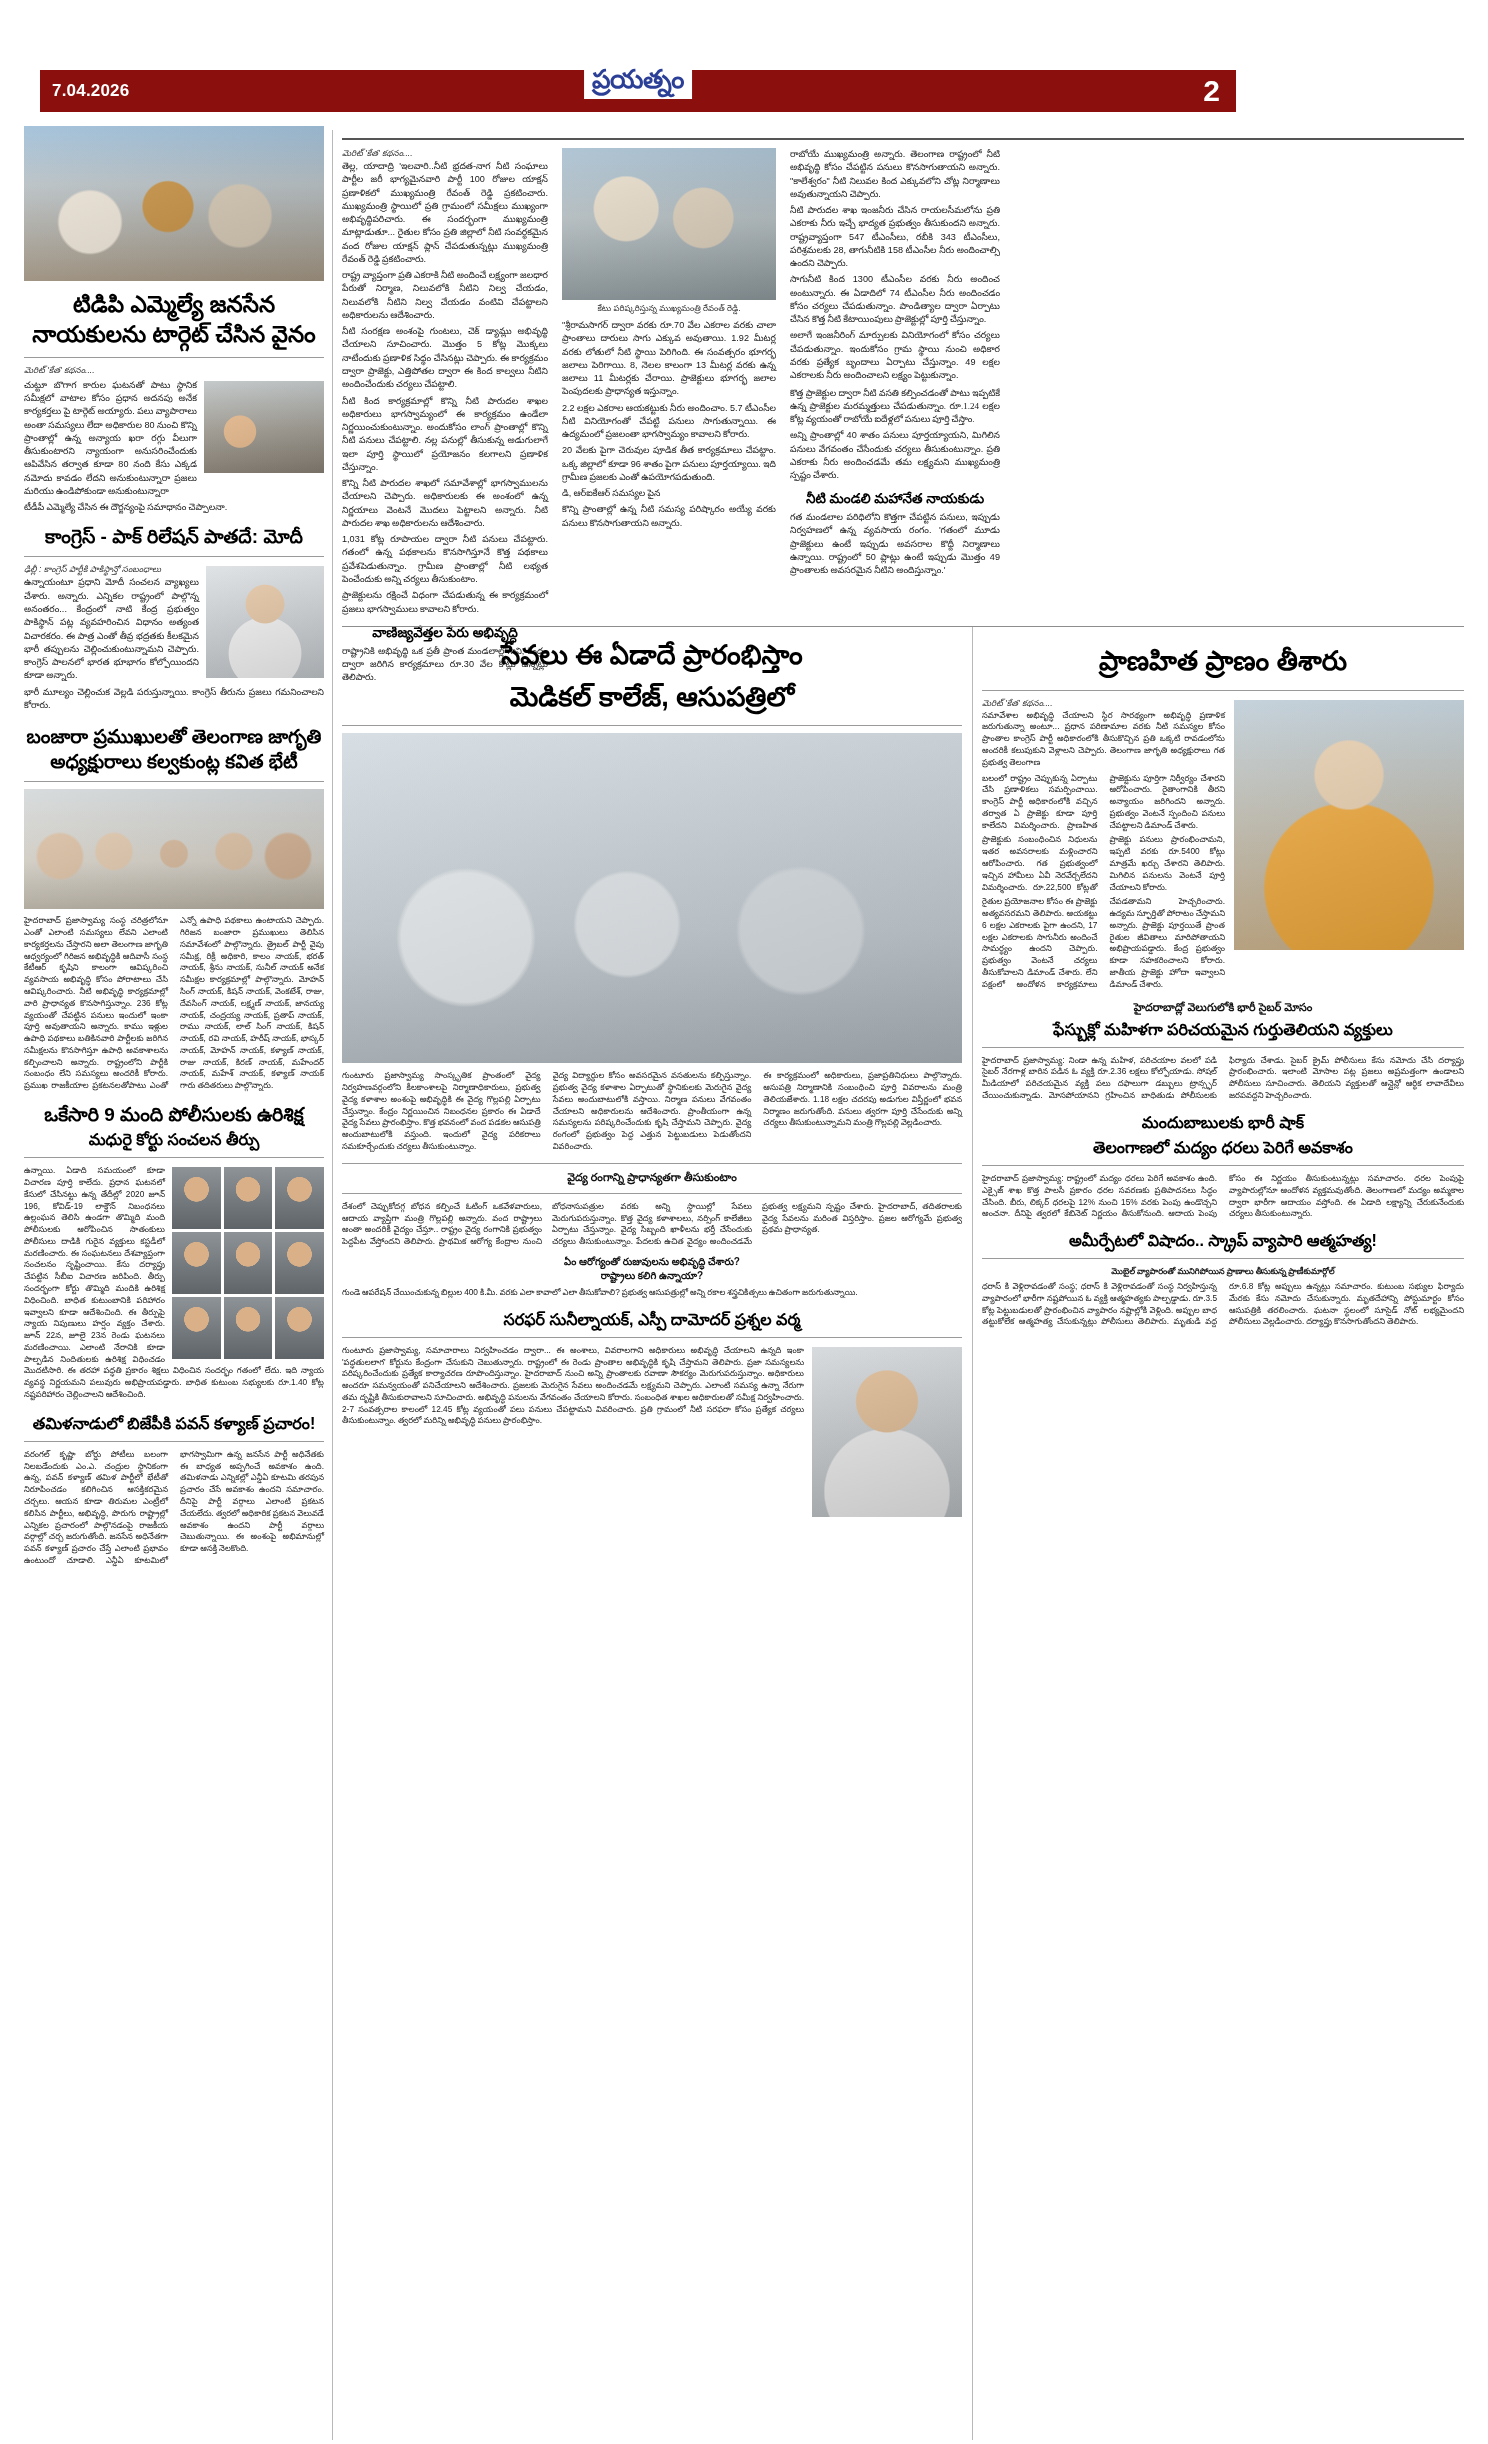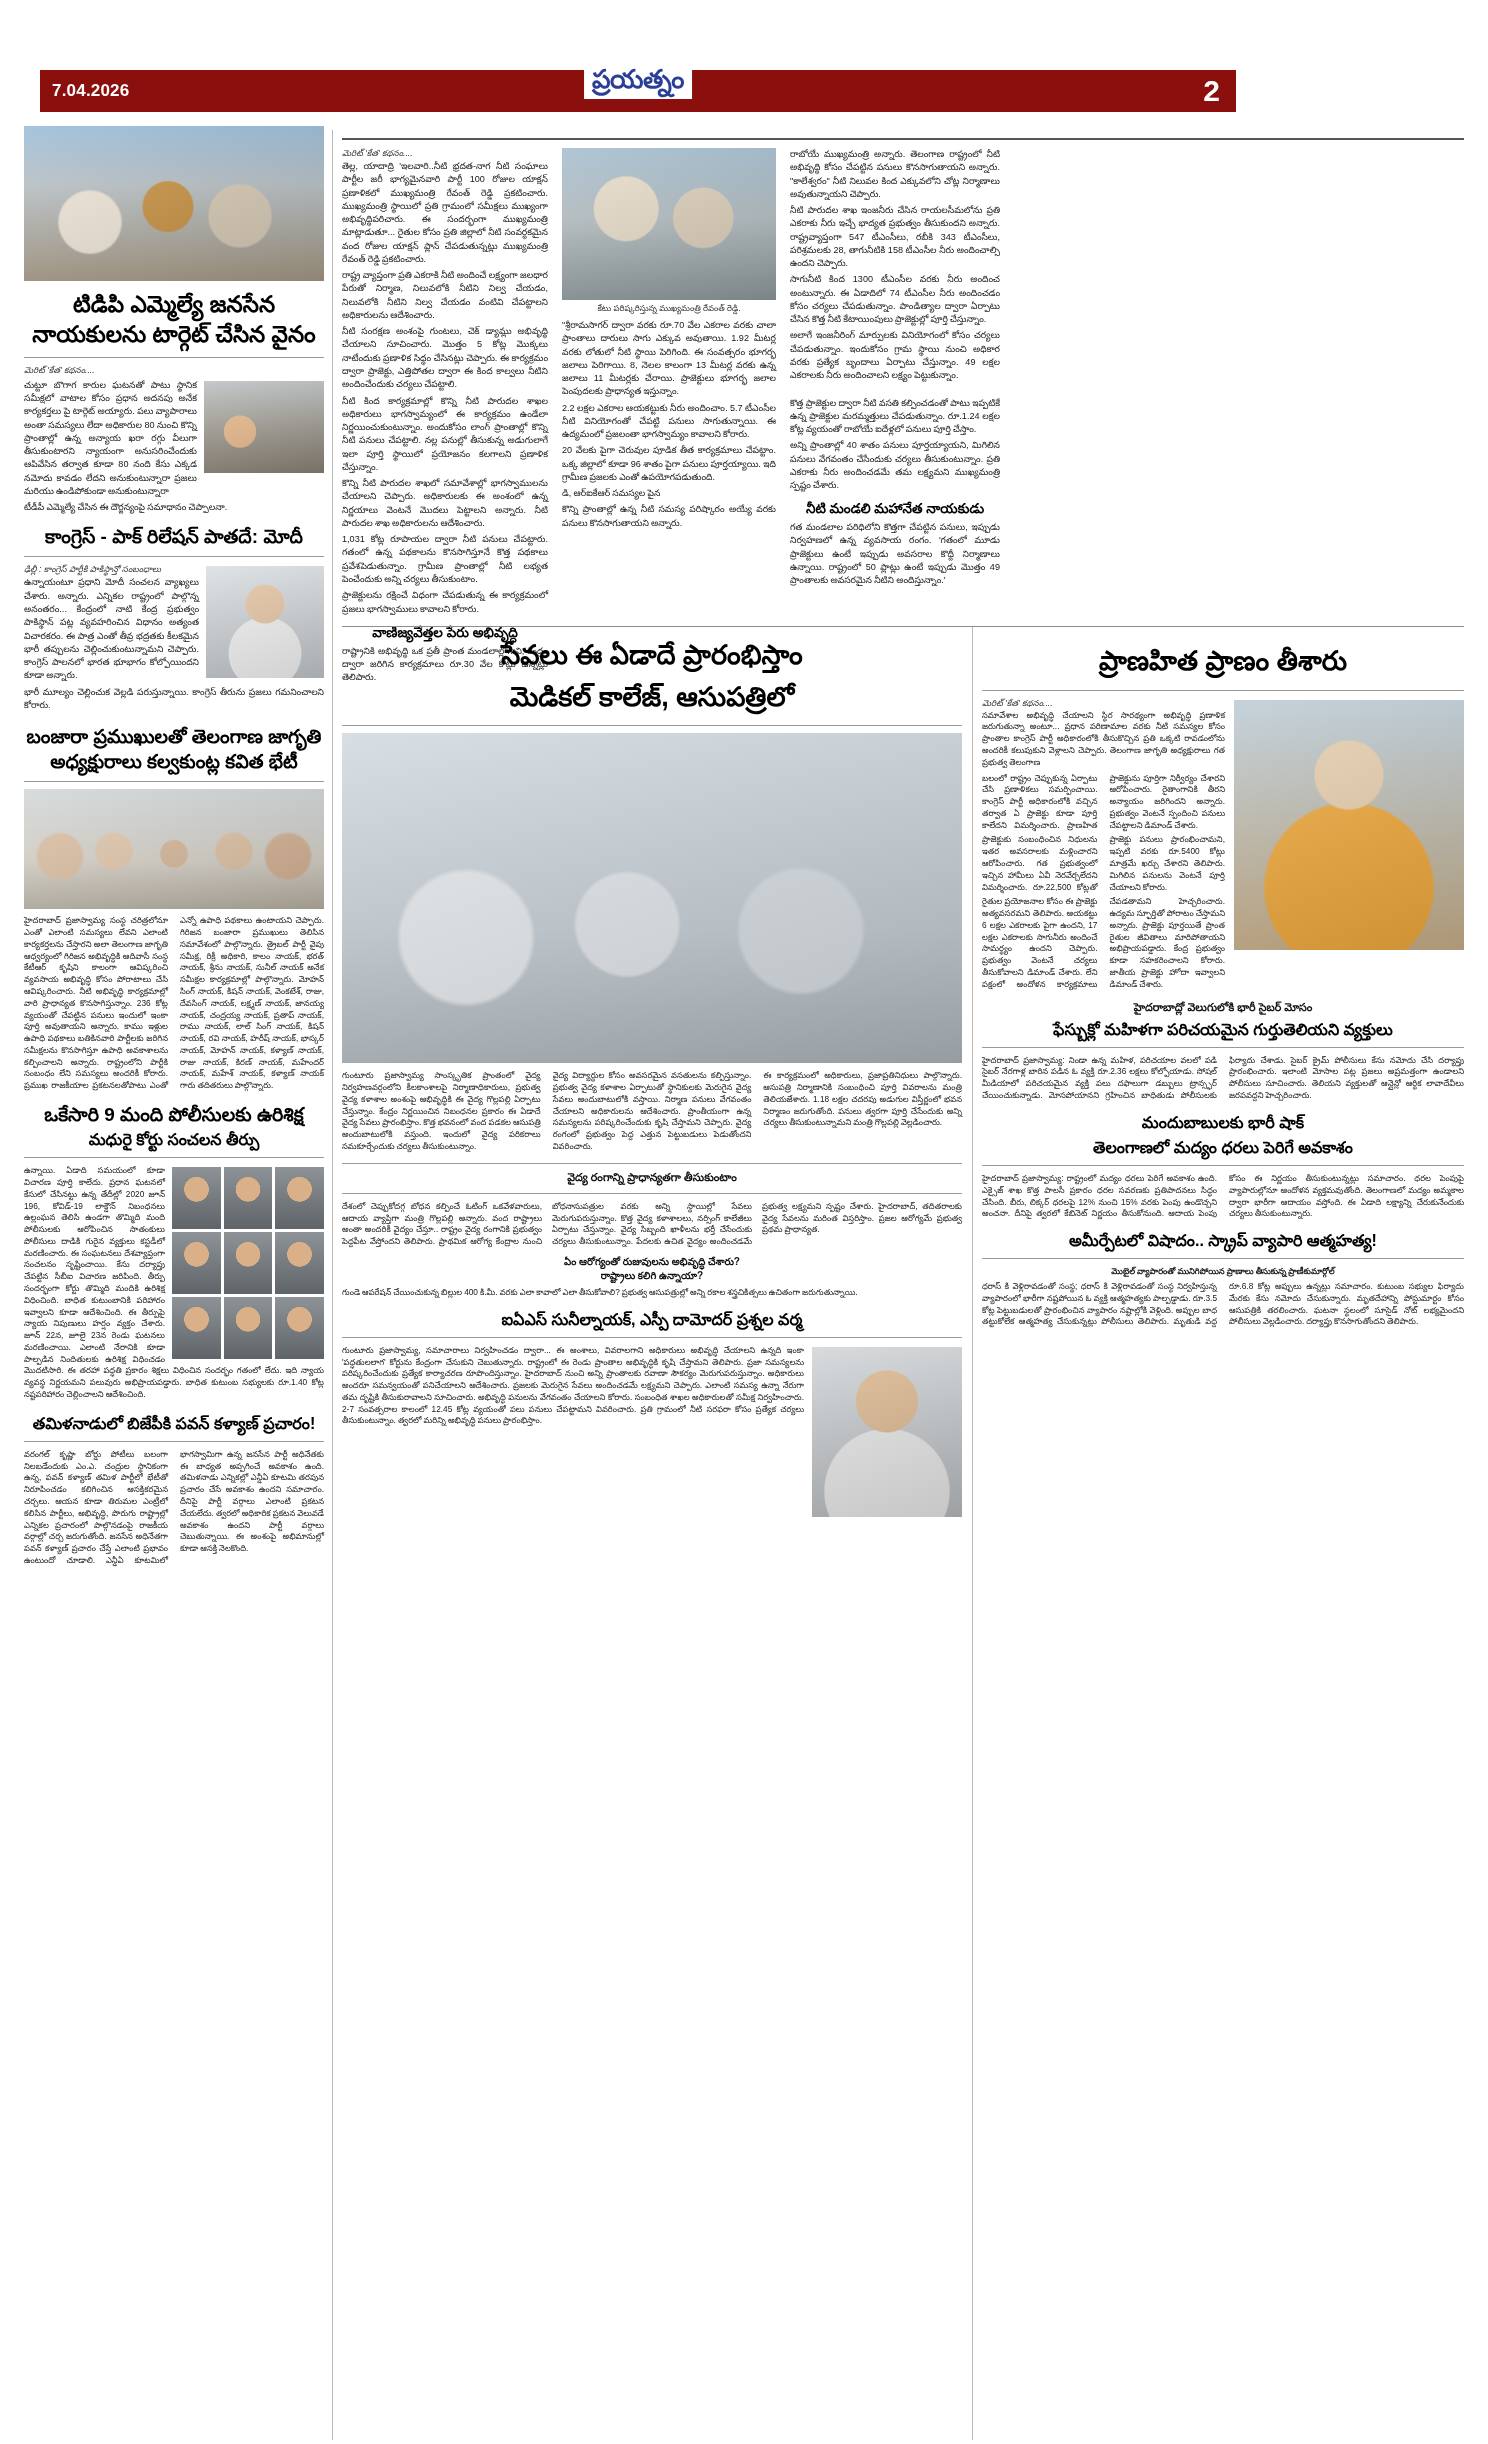--- a/index.html
+++ b/index.html
@@ -250,21 +250,21 @@
           <div class="body-txt" style="margin-top:3px;">20 వేలకు పైగా చెరువుల పూడిక తీత కార్యక్రమాలు చేపట్టాం. ఒక్క జిల్లాలో కూడా 96 శాతం పైగా పనులు పూర్తయ్యాయి. ఇది గ్రామీణ ప్రజలకు ఎంతో ఉపయోగపడుతుంది.</div>
           <div class="body-txt" style="margin-top:3px;">డి, ఆర్ఐకేఆర్ సమస్యల పైన</div>
           <div class="body-txt" style="margin-top:3px;">కొన్ని ప్రాంతాల్లో ఉన్న నీటి సమస్య పరిష్కారం అయ్యే వరకు పనులు కొనసాగుతాయని అన్నారు.</div>
         </div>
 
         <div style="width:210px;">
           <div class="body-txt">రాబోయే ముఖ్యమంత్రి అన్నారు. తెలంగాణ రాష్ట్రంలో నీటి అభివృద్ధి కోసం చేపట్టిన పనులు కొనసాగుతాయని అన్నారు. "కాలేశ్వరం" నీటి నిలువల కింద ఎక్కువలోని చోట్ల నిర్మాణాలు అవుతున్నాయని చెప్పారు.</div>
           <div class="body-txt" style="margin-top:3px;">నీటి పారుదల శాఖ ఇంజనీరు చేసిన రాయలసీమలోను ప్రతి ఎకరాకు నీరు ఇచ్చే భాద్యత ప్రభుత్వం తీసుకుందని అన్నారు. రాష్ట్రవ్యాప్తంగా 547 టీఎంసీలు, రబీకి 343 టీఎంసీలు, పరిశ్రమలకు 28, తాగునీటికి 158 టీఎంసీల నీరు అందించాల్సి ఉందని చెప్పారు.</div>
           <div class="body-txt" style="margin-top:3px;">సాగునీటి కింద 1300 టీఎంసీల వరకు నీరు అందించ అంటున్నారు. ఈ ఏడాదిలో 74 టీఎంసీల నీరు అందించడం కోసం చర్యలు చేపడుతున్నాం. పాండిత్యాల ద్వారా ఏర్పాటు చేసిన కొత్త నీటి కేటాయింపులు ప్రాజెక్టుల్లో పూర్తి చేస్తున్నాం.</div>
           <div class="body-txt" style="margin-top:3px;">అలాగే ఇంజనీరింగ్ మార్పులకు వినియోగంలో కోసం చర్యలు చేపడుతున్నాం. ఇందుకోసం గ్రామ స్థాయి నుంచి అధికార వరకు ప్రత్యేక బృందాలు ఏర్పాటు చేస్తున్నాం. 49 లక్షల ఎకరాలకు నీరు అందించాలని లక్ష్యం పెట్టుకున్నాం.</div>
-          <div class="body-txt" style="margin-top:14px;">కొత్త ప్రాజెక్టుల ద్వారా నీటి వసతి కల్పించడంతో పాటు ఇప్పటికే ఉన్న ప్రాజెక్టుల మరమ్మత్తులు చేపడుతున్నాం. రూ.1.24 లక్షల కోట్ల వ్యయంతో రాబోయే ఐదేళ్లలో పనులు పూర్తి చేస్తాం.</div>
+          <div class="body-txt" style="margin-top:4px;font-family:Liberation Serif, serif;">కొత్త ప్రాజెక్టుల ద్వారా నీటి వసతి కల్పించడంతో పాటు ఇప్పటికే ఉన్న ప్రాజెక్టుల మరమ్మత్తులు చేపడుతున్నాం. రూ.1.24 లక్షల కోట్ల వ్యయంతో రాబోయే ఐదేళ్లలో పనులు పూర్తి చేస్తాం.</div>
           <div class="body-txt" style="margin-top:3px;">అన్ని ప్రాంతాల్లో 40 శాతం పనులు పూర్తయ్యాయని, మిగిలిన పనులు వేగవంతం చేసేందుకు చర్యలు తీసుకుంటున్నాం. ప్రతి ఎకరాకు నీరు అందించడమే తమ లక్ష్యమని ముఖ్యమంత్రి స్పష్టం చేశారు.</div>
           <div class="hl hl-xs" style="margin-top:8px;">నీటి మండలి మహానేత నాయకుడు</div>
           <div class="body-txt" style="margin-top:3px;">గత మండలాల పరిధిలోని కొత్తగా చేపట్టిన పనులు, ఇప్పుడు నిర్వహణలో ఉన్న వ్యవసాయ రంగం. 'గతంలో మూడు ప్రాజెక్టులు ఉంటే ఇప్పుడు అవసరాల కొద్దీ నిర్మాణాలు ఉన్నాయి. రాష్ట్రంలో 50 ప్లాట్లు ఉంటే ఇప్పుడు మొత్తం 49 ప్రాంతాలకు అవసరమైన నీటిని అందిస్తున్నాం.'</div>
         </div>
       </div>
     </div>
 
     <div style="position:absolute; left:318px; top:500px; width:1122px; height:1px; background:#8d8d8d;"></div>
 
     <div class="col col-mid" style="top:512px;">
@@ -288,21 +288,21 @@
         <div class="body-txt tiny cols3">దేశంలో చెప్పుకోదగ్గ బోధన కల్పించే ఓటింగ్ ఒకవేళవారులు, ఆదాయ వ్యాప్తిగా మంత్రి గొల్లపల్లి అన్నారు. వంద రాష్ట్రాలు అంతా అందరికీ వైద్యం చేస్తూ.. రాష్ట్రం వైద్య రంగానికి ప్రభుత్వం పెద్దపీట వేస్తోందని తెలిపారు. ప్రాథమిక ఆరోగ్య కేంద్రాల నుంచి బోధనాసుపత్రుల వరకు అన్ని స్థాయిల్లో సేవలు మెరుగుపరుస్తున్నాం. కొత్త వైద్య కళాశాలలు, నర్సింగ్ కాలేజీలు ఏర్పాటు చేస్తున్నాం. వైద్య సిబ్బంది ఖాళీలను భర్తీ చేసేందుకు చర్యలు తీసుకుంటున్నాం. పేదలకు ఉచిత వైద్యం అందించడమే ప్రభుత్వ లక్ష్యమని స్పష్టం చేశారు. హైదరాబాద్, తదితరాలకు వైద్య సేవలను మరింత విస్తరిస్తాం. ప్రజల ఆరోగ్యమే ప్రభుత్వ ప్రథమ ప్రాధాన్యత.</div>
       </div>
 
       <div style="margin-top:8px;">
         <div class="kicker" style="font-size:10px;">ఏం ఆరోగ్యంతో రుజువులను అభివృద్ధి చేశారు?</div>
         <div class="kicker" style="font-size:10px;">రాష్ట్రాలు కలిగి ఉన్నాయా?</div>
         <div class="body-txt tiny" style="margin-top:3px;">గుండె ఆపరేషన్ చేయించుకున్న బిల్లుల 400 కి.మీ. వరకు ఎలా కావాలో ఎలా తీసుకోవాలి? ప్రభుత్వ ఆసుపత్రుల్లో అన్ని రకాల శస్త్రచికిత్సలు ఉచితంగా జరుగుతున్నాయి.</div>
       </div>
 
       <div style="margin-top:10px;">
-        <div class="hl hl-sm">ఐఏఎస్ సునీల్నాయక్, ఎస్పీ దామోదర్ ప్రశ్నల వర్మ</div>
+        <div class="hl hl-sm">సరఫర్ సునీల్నాయక్, ఎస్పీ దామోదర్ ప్రశ్నల వర్మ</div>
         <div class="rule"></div>
         <div style="position:relative;">
           <div class="photo ph-person" style="float:right; width:150px; height:170px; margin:2px 0 5px 8px;"></div>
           <div class="body-txt tiny">గుంటూరు ప్రజాస్వామ్య, సమాచారాలు నిర్వహించడం ద్వారా... ఈ అంశాలు, వివరాలగాని అధికారులు అభివృద్ధి చేయాలని ఉన్నది ఇంకా 'పద్ధతులలాగ' కోర్టును కేంద్రంగా చేసుకుని చెబుతున్నారు. రాష్ట్రంలో ఈ రెండు ప్రాంతాల అభివృద్ధికి కృషి చేస్తామని తెలిపారు. ప్రజా సమస్యలను పరిష్కరించేందుకు ప్రత్యేక కార్యాచరణ రూపొందిస్తున్నాం. హైదరాబాద్ నుంచి అన్ని ప్రాంతాలకు రవాణా సౌకర్యం మెరుగుపరుస్తున్నాం. అధికారులు అందరూ సమన్వయంతో పనిచేయాలని ఆదేశించారు. ప్రజలకు మెరుగైన సేవలు అందించడమే లక్ష్యమని చెప్పారు. ఎలాంటి సమస్య ఉన్నా నేరుగా తమ దృష్టికి తీసుకురావాలని సూచించారు. అభివృద్ధి పనులను వేగవంతం చేయాలని కోరారు. సంబంధిత శాఖల అధికారులతో సమీక్ష నిర్వహించారు. 2-7 సంవత్సరాల కాలంలో 12.45 కోట్ల వ్యయంతో పలు పనులు చేపట్టామని వివరించారు. ప్రతి గ్రామంలో నీటి సరఫరా కోసం ప్రత్యేక చర్యలు తీసుకుంటున్నాం. త్వరలో మరిన్ని అభివృద్ధి పనులు ప్రారంభిస్తాం.</div>
         </div>
       </div>
     </div>
 
     <div class="col col-right" style="top:512px;">
 

